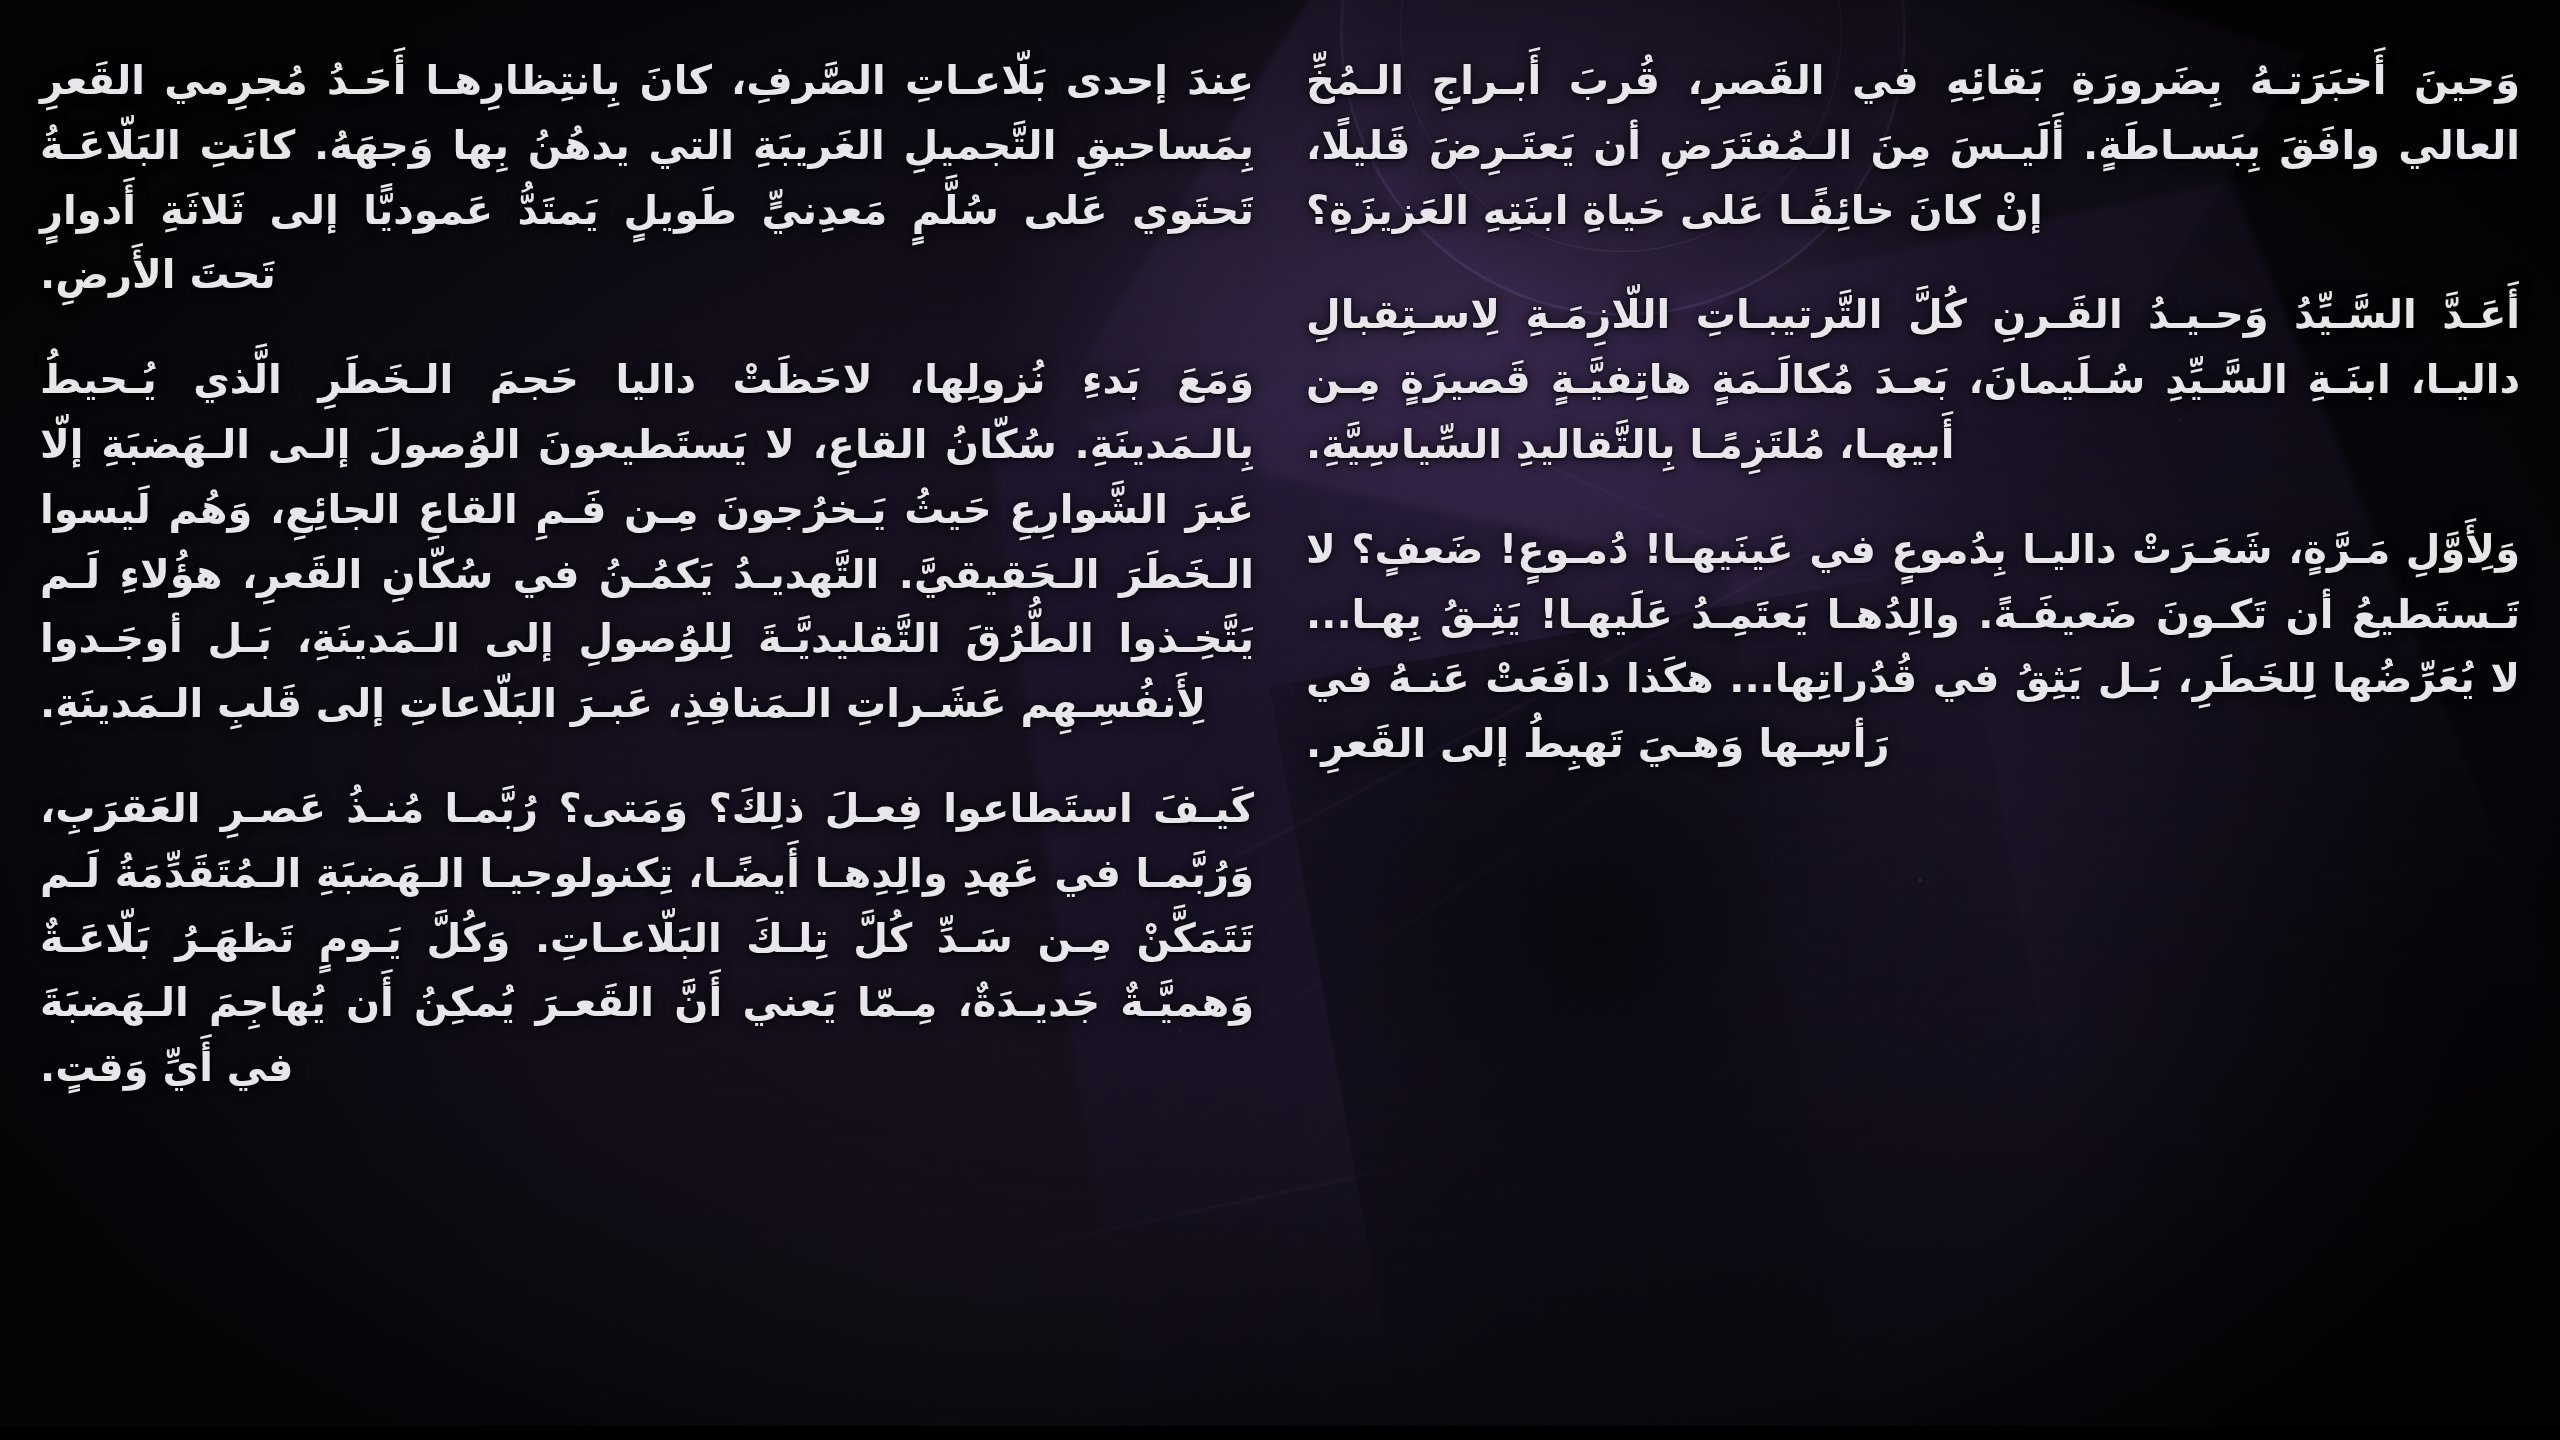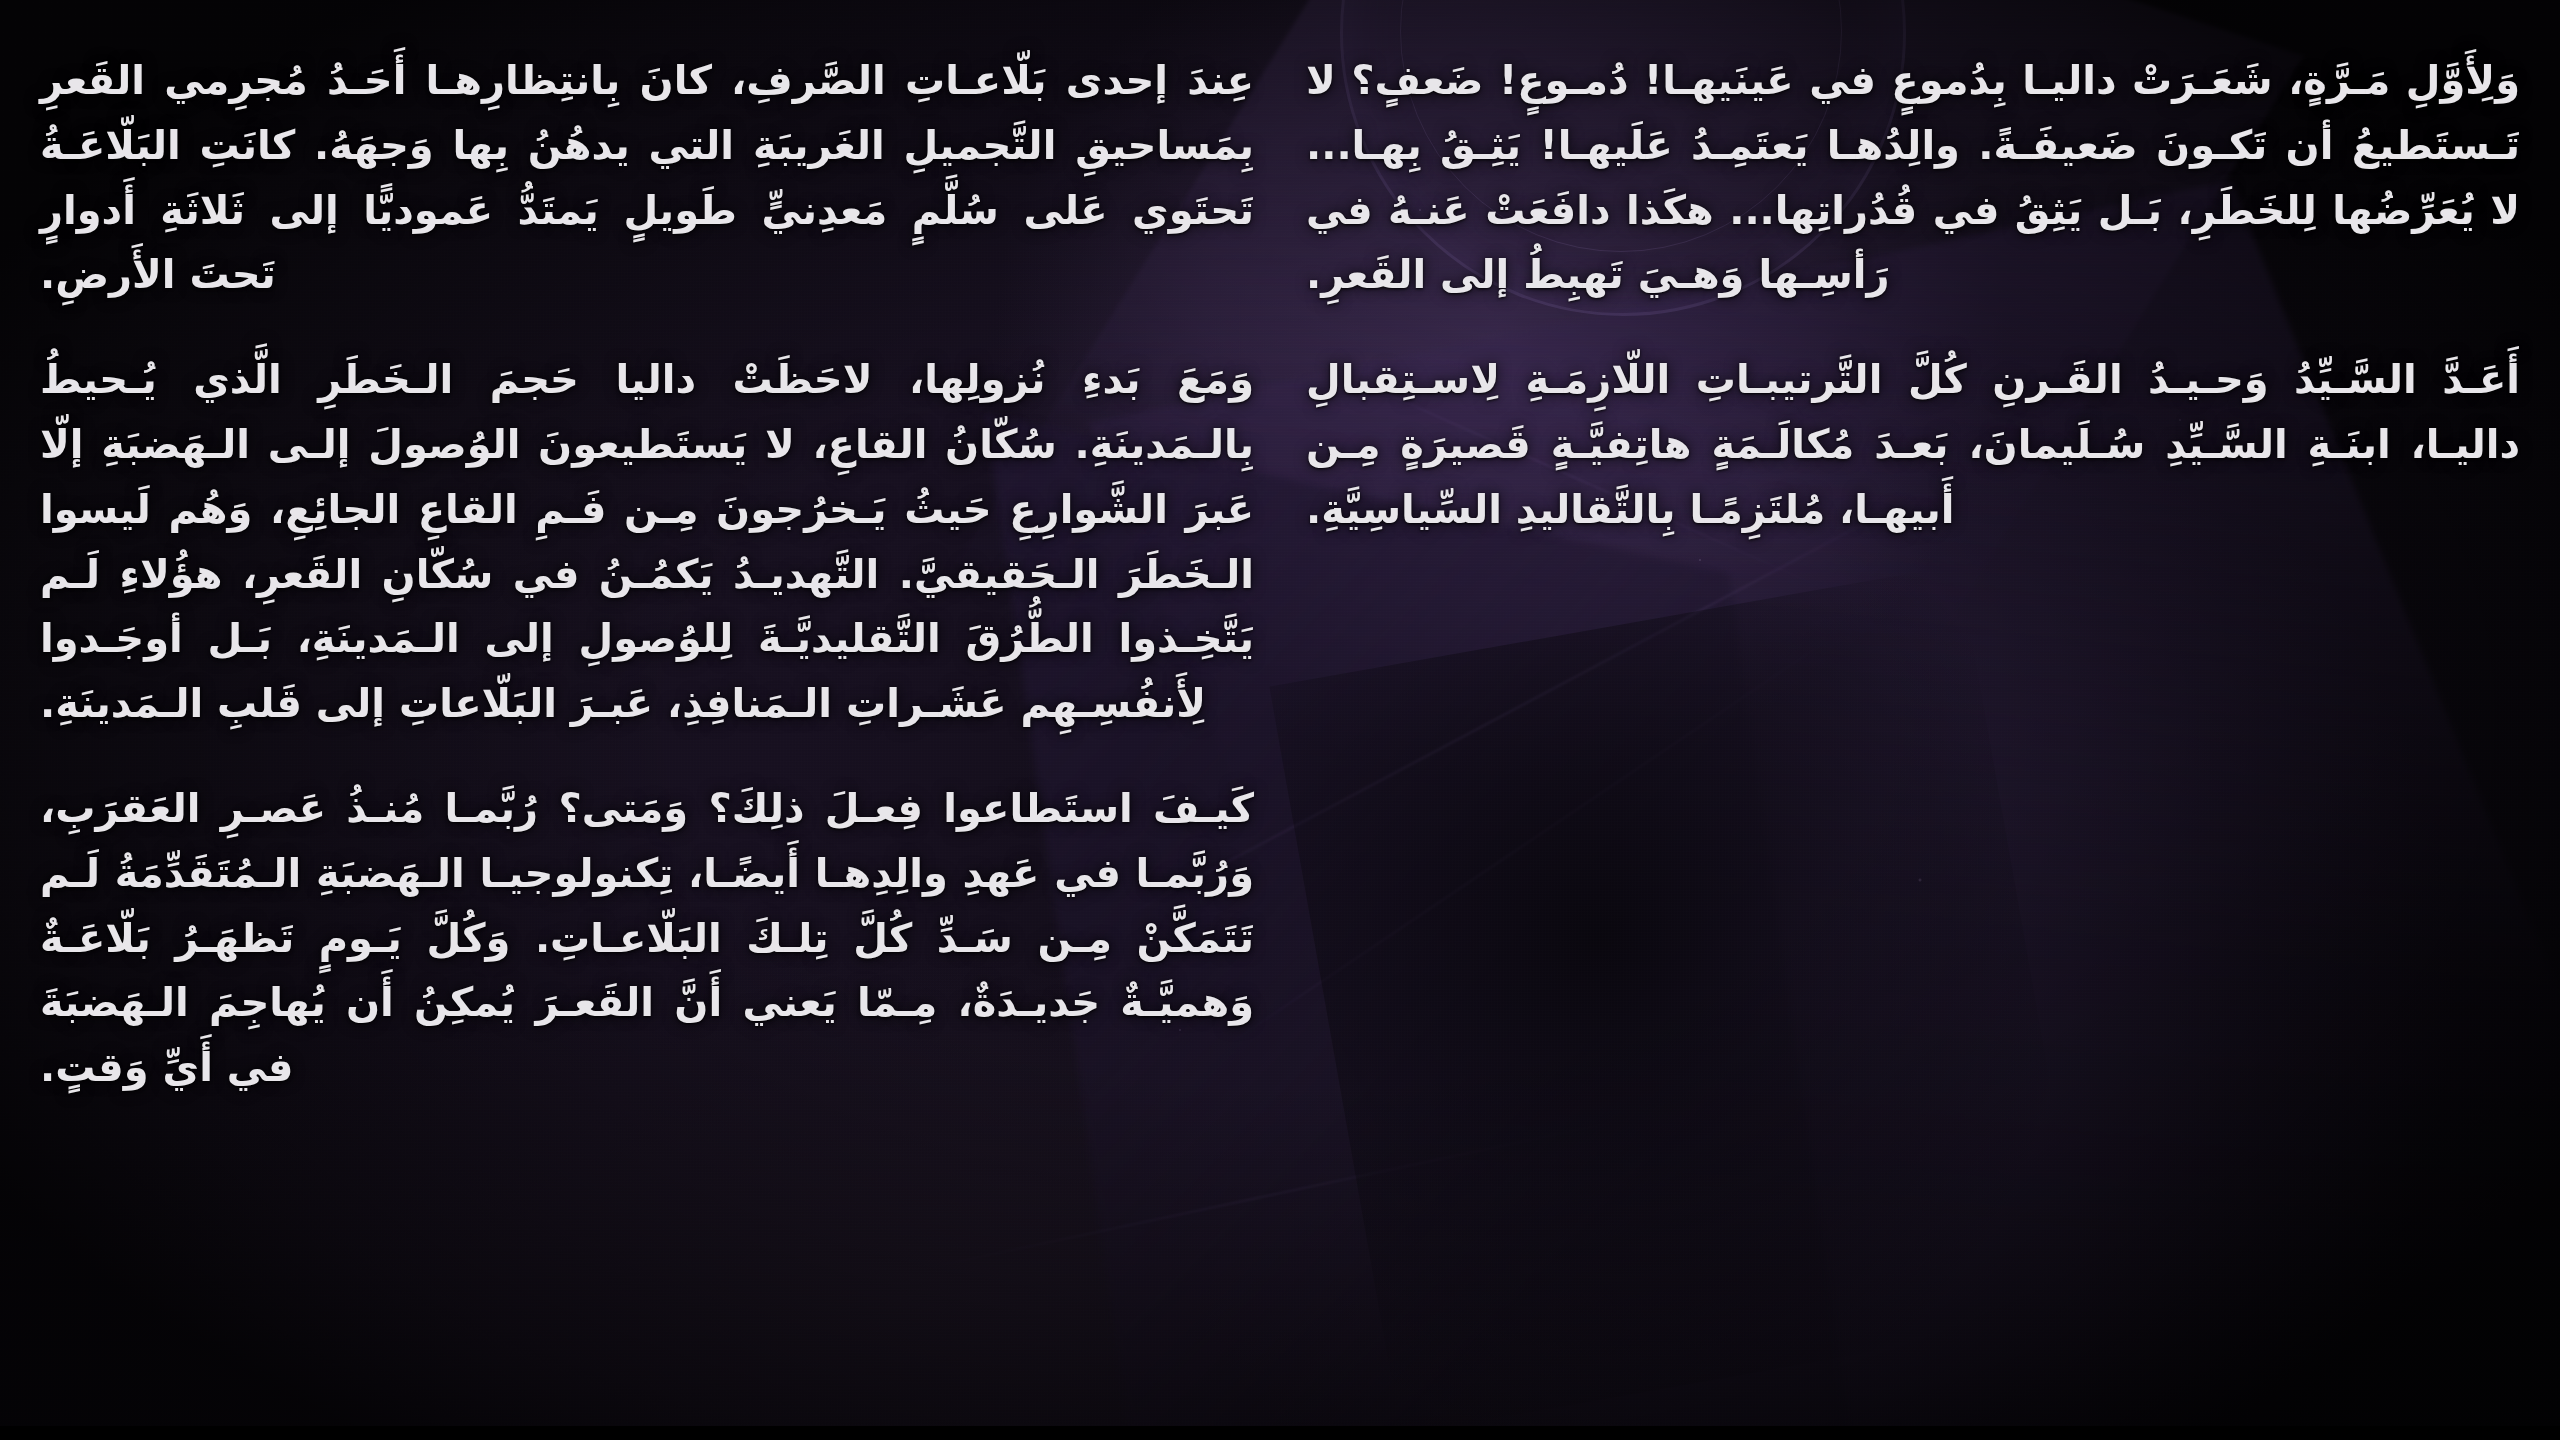--- a/index.html
+++ b/index.html
@@ -168,22 +168,23 @@
   <div class="shape streak s3"></div>
   <div class="shape streak s4"></div>
   <div class="shape dark-mass"></div>
   <div class="bg-layer dust"></div>
   <div class="bg-layer noise"></div>
   <div class="bg-layer vignette"></div>
 
   <div class="columns">
 
     <div class="col right">
+      <p>وَحينَ أَخبَرَتـهُ بِضَرورَةِ بَقائِهِ في القَصرِ، قُربَ أَبـراجِ الـمُخِّ العالي وافَقَ بِبَسـاطَةٍ. أَلَيـسَ مِنَ الـمُفتَرَضِ أن يَعتَـرِضَ قَليلًا، إنْ كانَ خائِفًـا عَلى حَياةِ ابنَتِهِ العَزيزَةِ؟</p>
+      <p>أَعَـدَّ السَّـيِّدُ وَحـيـدُ القَـرنِ كُلَّ التَّرتيبـاتِ اللّازِمَـةِ لِاسـتِقبالِ داليـا، ابنَـةِ السَّـيِّدِ سُـلَيمانَ، بَعـدَ مُكالَـمَةٍ هاتِفيَّـةٍ قَصيرَةٍ مِـن أَبيهـا، مُلتَزِمًـا بِالتَّقاليدِ السِّياسِيَّةِ.</p>
       <p>وَلِأَوَّلِ مَـرَّةٍ، شَعَـرَتْ داليـا بِدُموعٍ في عَينَيهـا! دُمـوعٍ! ضَعفٍ؟ لا تَـستَطيعُ أن تَكـونَ ضَعيفَـةً. والِدُهـا يَعتَمِـدُ عَلَيهـا! يَثِـقُ بِهـا... لا يُعَرِّضُها لِلخَطَرِ، بَـل يَثِقُ في قُدُراتِها... هكَذا دافَعَتْ عَنـهُ في رَأسِـها وَهـيَ تَهبِطُ إلى القَعرِ.</p>
-      <p>أَعَـدَّ السَّـيِّدُ وَحـيـدُ القَـرنِ كُلَّ التَّرتيبـاتِ اللّازِمَـةِ لِاسـتِقبالِ داليـا، ابنَـةِ السَّـيِّدِ سُـلَيمانَ، بَعـدَ مُكالَـمَةٍ هاتِفيَّـةٍ قَصيرَةٍ مِـن أَبيهـا، مُلتَزِمًـا بِالتَّقاليدِ السِّياسِيَّةِ.</p>
     </div>
 
     <div class="col left">
       <p>عِندَ إحدى بَلّاعـاتِ الصَّرفِ، كانَ بِانتِظارِهـا أَحَـدُ مُجرِمي القَعرِ بِمَساحيقِ التَّجميلِ الغَريبَةِ التي يدهُنُ بِها وَجهَهُ. كانَتِ البَلّاعَـةُ تَحتَوي عَلى سُلَّمٍ مَعدِنيٍّ طَويلٍ يَمتَدُّ عَموديًّا إلى ثَلاثَةِ أَدوارٍ تَحتَ الأَرضِ.</p>
       <p>وَمَعَ بَدءِ نُزولِها، لاحَظَتْ داليا حَجمَ الـخَطَرِ الَّذي يُـحيطُ بِالـمَدينَةِ. سُكّانُ القاعِ، لا يَستَطيعونَ الوُصولَ إلـى الـهَضبَةِ إلّا عَبرَ الشَّوارِعِ حَيثُ يَـخرُجونَ مِـن فَـمِ القاعِ الجائِعِ، وَهُم لَيسوا الـخَطَرَ الـحَقيقيَّ. التَّهديـدُ يَكمُـنُ في سُكّانِ القَعرِ، هؤُلاءِ لَـم يَتَّخِـذوا الطُّرُقَ التَّقليديَّـةَ لِلوُصولِ إلى الـمَدينَةِ، بَـل أوجَـدوا لِأَنفُسِـهِم عَشَـراتِ الـمَنافِذِ، عَبـرَ البَلّاعاتِ إلى قَلبِ الـمَدينَةِ.</p>
       <p>كَيـفَ استَطاعوا فِعـلَ ذلِكَ؟ وَمَتى؟ رُبَّمـا مُنـذُ عَصـرِ العَقرَبِ، وَرُبَّمـا في عَهدِ والِدِهـا أَيضًـا، تِكنولوجيـا الـهَضبَةِ الـمُتَقَدِّمَةُ لَـم تَتَمَكَّنْ مِـن سَـدِّ كُلَّ تِلـكَ البَلّاعـاتِ. وَكُلَّ يَـومٍ تَظهَـرُ بَلّاعَـةٌ وَهميَّـةٌ جَديـدَةٌ، مِـمّا يَعني أَنَّ القَعـرَ يُمكِنُ أَن يُهاجِمَ الـهَضبَةَ في أَيِّ وَقتٍ.</p>
     </div>
 
   </div>
 

